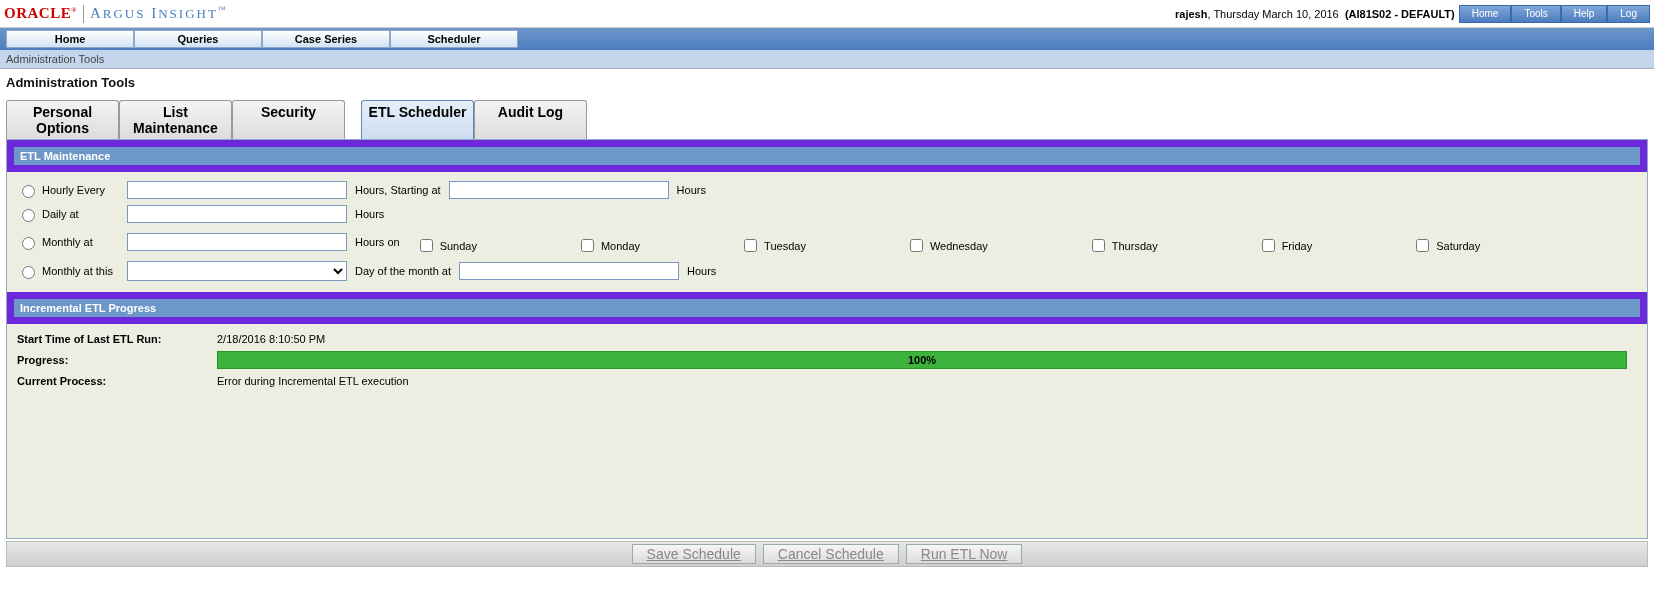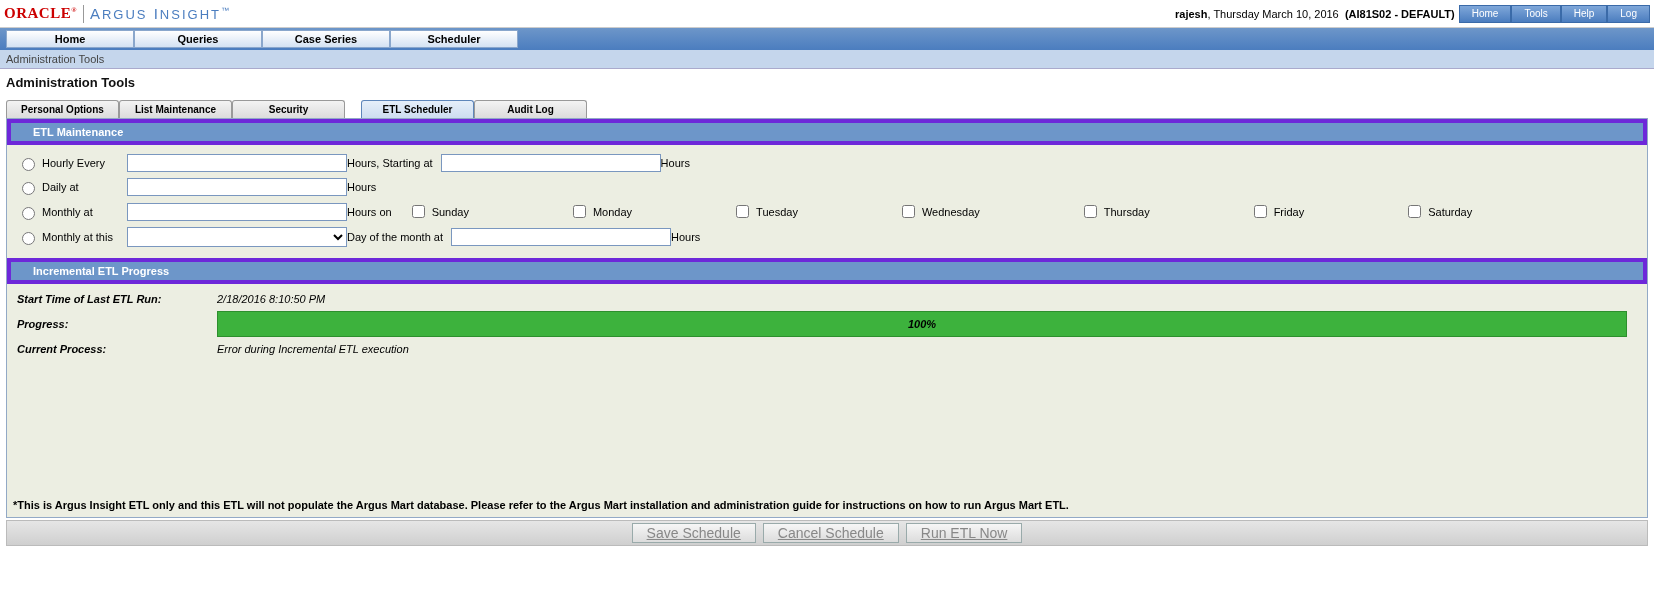--- a/index.html
+++ b/index.html
@@ -29,21 +29,21 @@
   .divider-v {
     width: 1px;
     height: 18px;
     background: #999;
     margin: 0 6px;
   }
   .logo-argus {
     color: #4b7dbf;
     font-size: 15px;
     letter-spacing: 2px;
-    font-family: Liberation Sans, sans-serif;
+    font-family: Liberation Serif, serif;
   }
   .logo-argus .small { font-size: 13px; }
   .logo-argus sup { font-size: 8px; letter-spacing: 0; }
   .header-right {
     margin-left: auto;
     display: flex;
     align-items: center;
     gap: 4px;
     font-size: 11px;
   }
@@ -95,21 +95,21 @@
     gap: 0;
     padding-left: 6px;
   }
   .sub-tab {
     background: linear-gradient(#f3f3f3, #dcdcdc);
     border: 1px solid #999;
     border-bottom: none;
     padding: 3px 0;
     width: 113px;
     text-align: center;
-    font-size: 10px;
+    font-size: 14px;
     font-weight: bold;
     cursor: pointer;
     border-radius: 3px 3px 0 0;
     position: relative;
   }
   .sub-tab.active {
     background: linear-gradient(#e6effa, #cdddf0);
     border: 1px solid #5e86ba;
     border-bottom: none;
     z-index: 2;
@@ -120,22 +120,22 @@
     background: #eceee2;
     border: 1px solid #92a9c6;
     min-height: 400px;
     position: relative;
   }
   .panel-header {
     background: #6d96c9;
     color: #fff;
     font-weight: bold;
     font-size: 11px;
-    padding: 3px 22px;
-    border: 4px solid #6d28d9;
+    padding: 3px 6px;
+    border: 7px solid #6d28d9;
   }
   .etl-row {
     display: flex;
     align-items: center;
     padding: 3px 10px;
     font-size: 11px;
   }
   .etl-row label.radio-label {
     display: flex;
     align-items: center;
@@ -143,20 +143,21 @@
     width: 110px;
   }
   .etl-row input[type=text]{
     width: 220px;
     height: 18px;
     border: 1px solid #7a97bf;
     font-size: 11px;
     padding: 0 2px;
   }
   .etl-row .after-label {
+    margin-left: 8px;
     margin-right: 8px;
   }
   .etl-row select {
     width: 220px;
     height: 20px;
     border: 1px solid #7a97bf;
     font-size: 11px;
     background: #fff;
   }
   .day-chk {
@@ -164,35 +165,34 @@
     align-items: center;
     gap: 4px;
     width: 160px;
   }
   .day-chk input { width:13px; height:13px; }
   .panel-header.inc {
     background: #6d96c9;
   }
   .prog-grid {
     padding: 6px 20px 4px 10px;
-    font-style: italic;
   }
   .prog-row {
     display: flex;
     align-items: center;
     font-size: 11px;
     padding: 3px 0;
   }
   .prog-label {
     font-weight: bold;
     width: 200px;
   }
   .prog-bar-outer {
     flex: 1;
-    height: 26px;
+    height: 18px;
     border: 1px solid #2d8f2d;
     background: #3db23d;
     display: flex;
     align-items: center;
     justify-content: center;
     font-weight: bold;
     font-size: 11px;
     color: #000;
   }
   .prog-value { flex:1; }
@@ -225,21 +225,21 @@
   }
   .etl-maint-body { padding: 6px 0 8px 0; }
   .days-container {
     display: flex;
     align-items: center;
     gap: 0;
     padding-left: 0;
     margin-left: 8px;
     flex: 1;
   }
-  .days-container .day-chk { width: auto; margin-right: 100px; }
+  .days-container .day-chk { width: auto; margin-right: 100px; margin-top: 7px; }
   .top-btns-group { display:flex; gap:0; }
   .top-btns-group .top-btn { border-radius:0; height:18px; padding:2px 12px; }
 </style>
 </head>
 <body>
 
 <div class="header">
   <span class="logo-oracle"><span>ORACLE</span><sup>®</sup></span>
   <span class="divider-v"></span>
   <span class="logo-argus">A<span class="small">RGUS</span> I<span class="small">NSIGHT</span><sup>™</sup></span>
@@ -362,20 +362,19 @@
       <div class="prog-bar-outer">
         <span>100%</span>
       </div>
     </div>
     <div class="prog-row">
       <span class="prog-label">Current Process:</span>
       <span class="prog-value">Error during Incremental ETL execution</span>
     </div>
   </div>
 
-  <div class="note">*This is Argus Insight ETL only and this ETL will not populate the Argus Mart database. Please refer to the Argus Mart installation and administration guide for instructions on how to run Argus Mart ETL.</div>
 </div>
 
 <div class="footer-bar">
   <span class="footer-btn">Save Schedule</span>
   <span class="footer-btn">Cancel Schedule</span>
   <span class="footer-btn">Run ETL Now</span>
 </div>
 
 </body></html>

